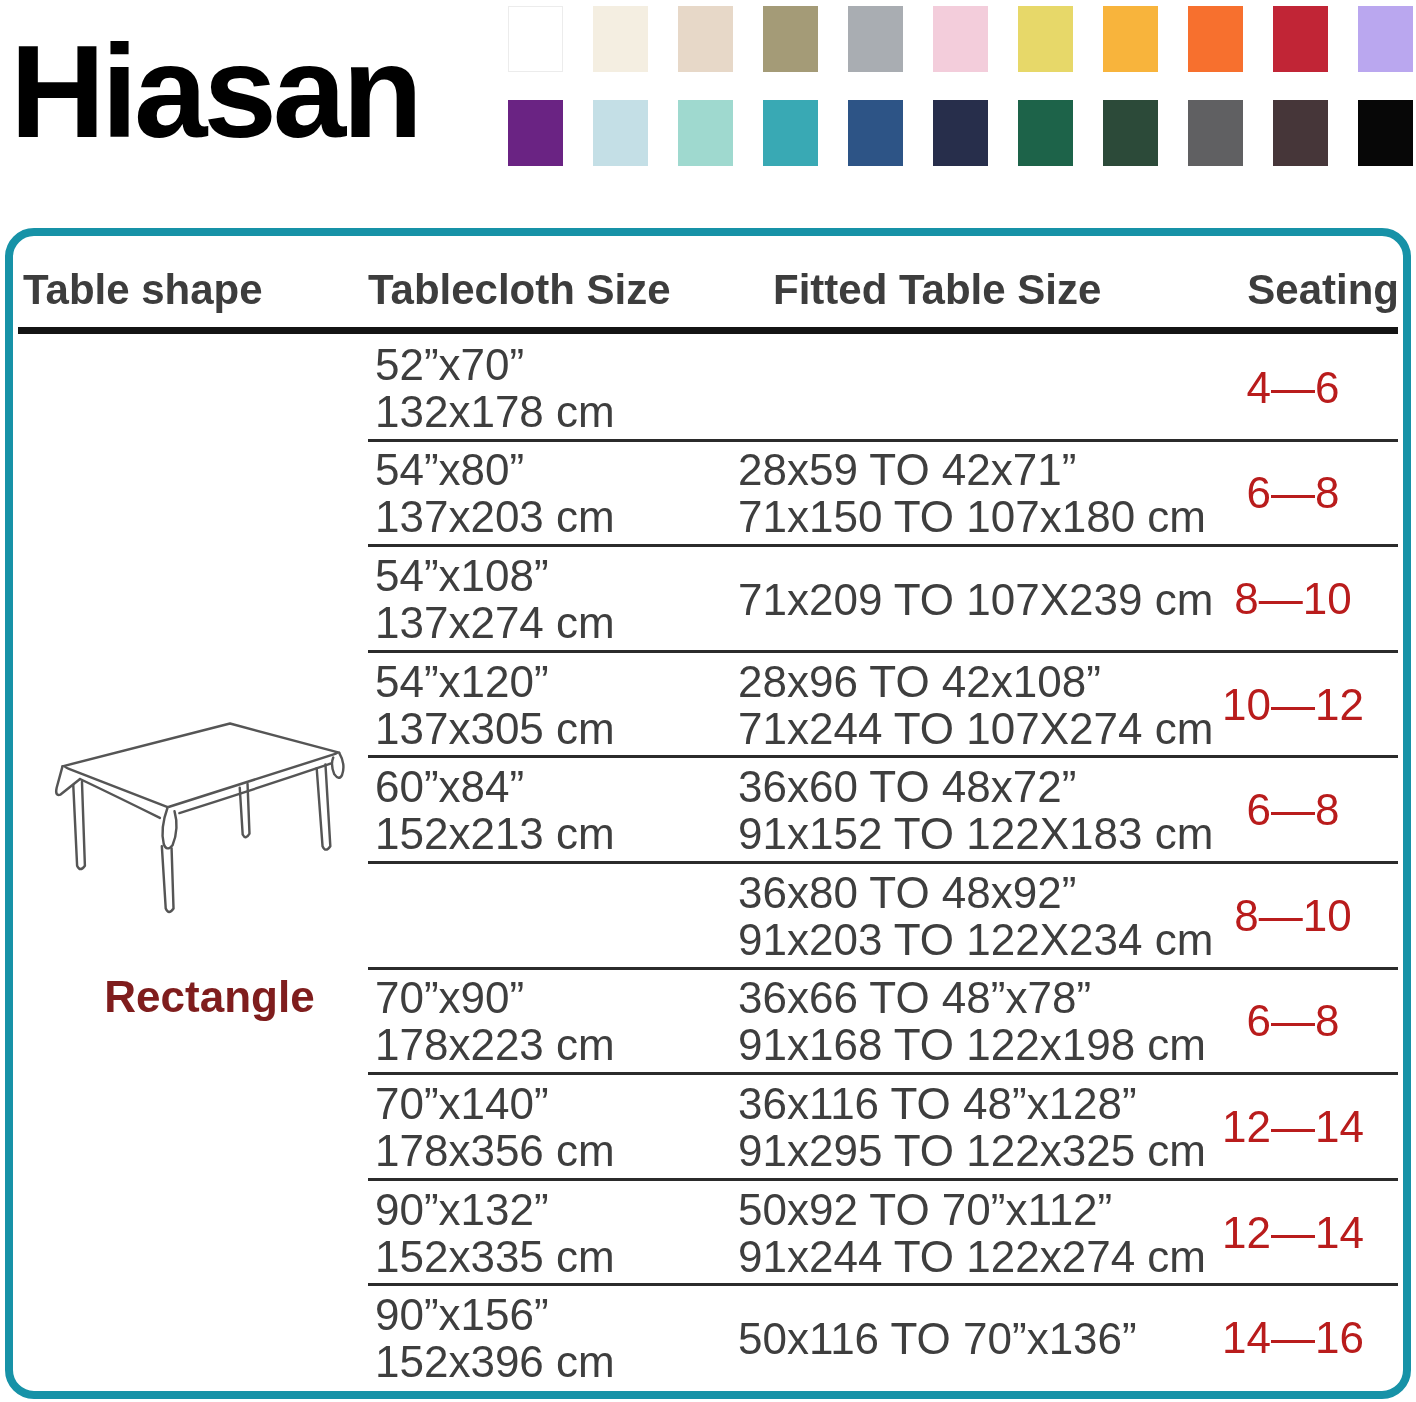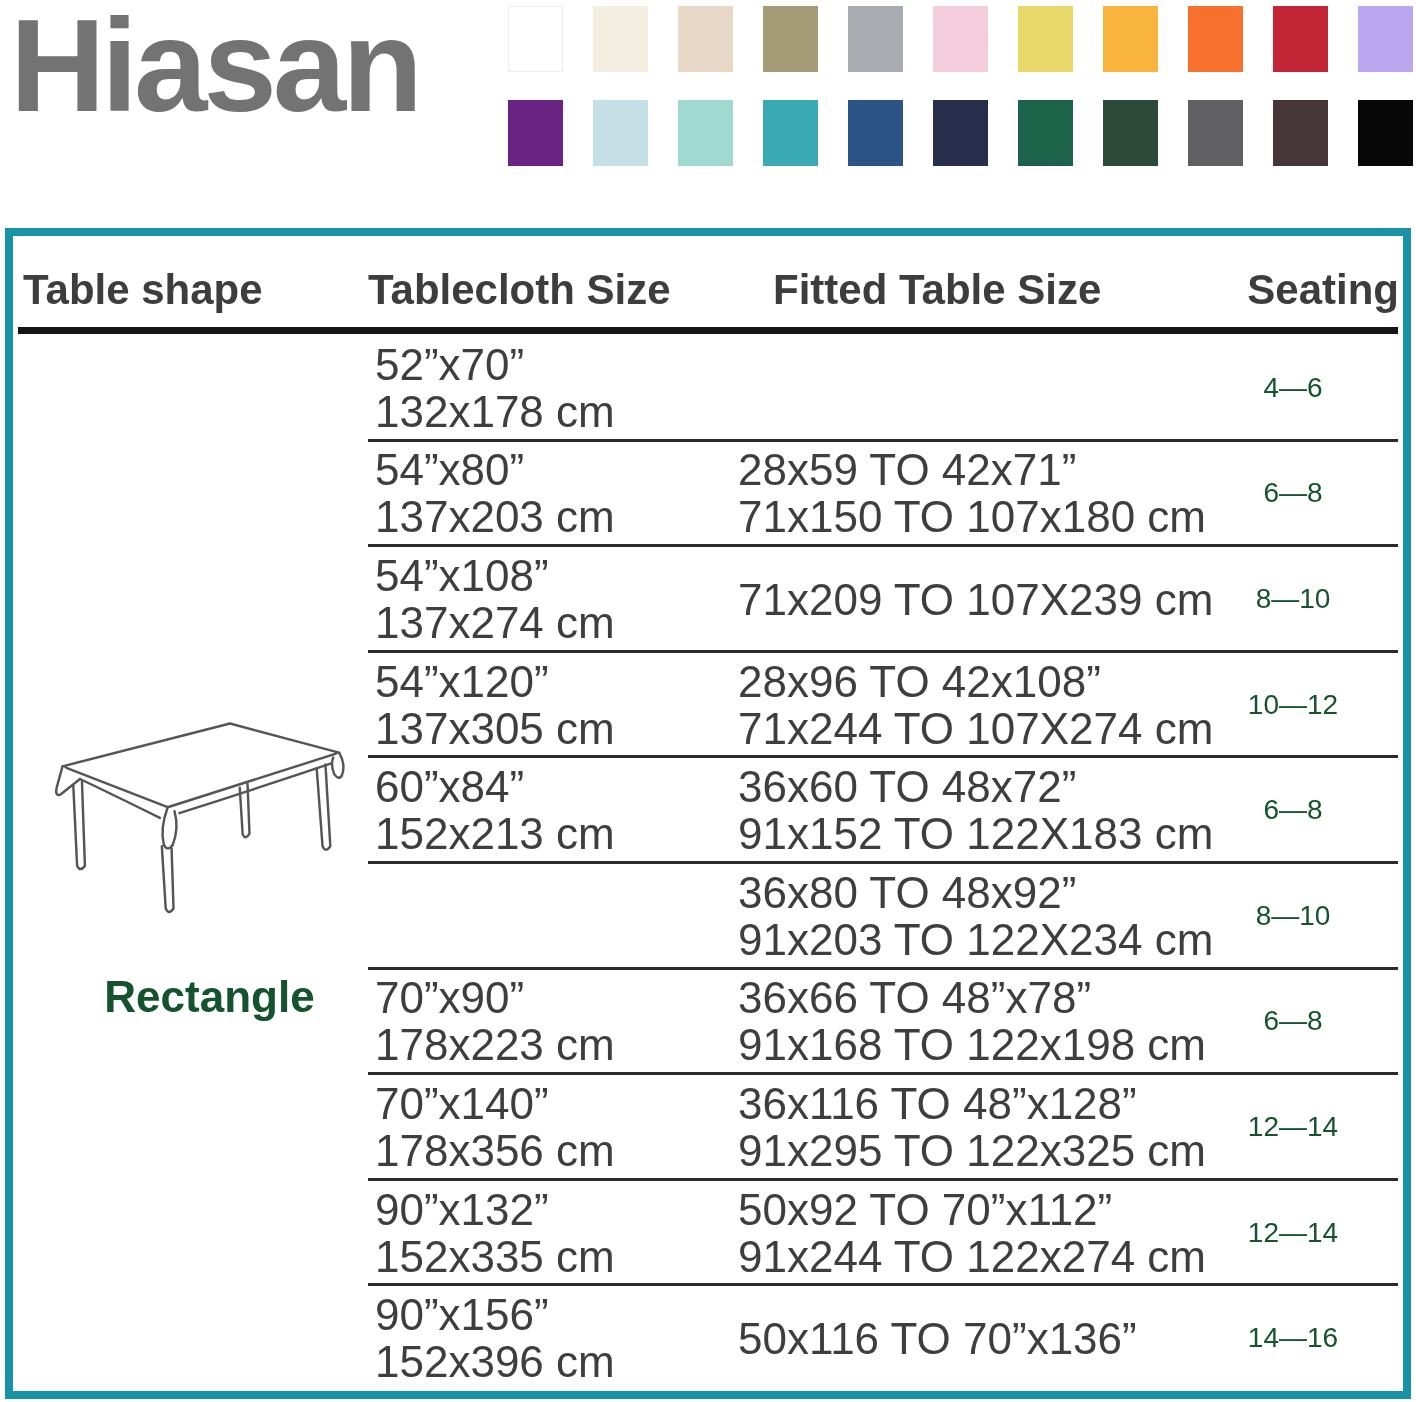--- a/index.html
+++ b/index.html
@@ -1,21 +1,21 @@
 <!DOCTYPE html>
 <html><head>
 <meta charset="utf-8">
 <style>
   html,body{margin:0;padding:0;}
   body{background:#ffffff;font-family:"Liberation Sans",sans-serif;}
   .page{position:relative;width:1416px;height:1402px;background:#ffffff;overflow:hidden;}
 
   
-  .logo{position:absolute;left:10px;top:0;font-size:132px;line-height:1;
-        font-weight:bold;color:#737373;letter-spacing:-4px;}
+  .logo{position:absolute;left:10px;top:26px;font-size:132px;line-height:1;
+        font-weight:bold;color:#000000;letter-spacing:-4px;}
 
   
   .swatches{position:absolute;left:508px;top:6px;width:906px;}
   .swatch-row{display:flex;gap:30px;margin-bottom:28px;}
   .swatch{width:55px;height:66px;}
   .swatch.bordered{box-shadow:0 0 0 1px #ececec inset;}
 
   
   .chart{position:absolute;left:5px;top:228px;width:1406px;height:1171px;
          box-sizing:border-box;border:8px solid #1792a7;background:#ffffff;}
@@ -25,31 +25,31 @@
   .h2{left:760px;}
   .h3{right:4px;}
   .hrule{position:absolute;top:91px;left:5px;right:5px;height:7px;background:#141414;}
 
   .body-area{position:absolute;top:99px;left:0;right:0;bottom:0;}
 
   
   .shape-col{position:absolute;left:0;top:0;width:360px;height:100%;
              display:flex;flex-direction:column;align-items:center;justify-content:center;}
   .table-art{width:312px;height:224px;}
-  .shape-label{margin-top:44px;font-size:44px;font-weight:bold;color:#14532d;margin-left:33px;}
+  .shape-label{margin-top:44px;font-size:44px;font-weight:bold;color:#7f1d1d;margin-left:33px;}
 
   
   .rows{position:absolute;left:0;right:0;top:0;height:100%;display:flex;flex-direction:column;}
   .row{flex:1;position:relative;}
   .cell{position:absolute;top:50%;transform:translateY(-50%);}
   .c-cloth{left:362px;}
   .c-fit{left:725px;}
   .ln{font-size:44px;line-height:47px;color:#3e3e3e;white-space:nowrap;}
   .seating{position:absolute;left:1174px;width:212px;top:50%;transform:translateY(-50%);
-           text-align:center;font-size:28px;color:#14532d;white-space:nowrap;}
+           text-align:center;font-size:44px;color:#b91c1c;white-space:nowrap;}
   .sep{position:absolute;left:355px;right:5px;bottom:-1px;height:3px;background:#2b2b2b;}
   .row:last-child .sep{display:none;}
 </style>
 </head>
 <body>
 
 <div class="page">
 
   <div class="logo">Hiasan</div>
 
@@ -75,21 +75,21 @@
         <div class="swatch" style="background: rgb(45, 84, 134);"></div>
         <div class="swatch" style="background: rgb(39, 46, 75);"></div>
         <div class="swatch" style="background: rgb(29, 99, 73);"></div>
         <div class="swatch" style="background: rgb(44, 74, 57);"></div>
         <div class="swatch" style="background: rgb(96, 96, 98);"></div>
         <div class="swatch" style="background: rgb(70, 54, 57);"></div>
         <div class="swatch" style="background: rgb(7, 7, 7);"></div>
       </div>
   </div>
 
-  <div class="chart" style="border-color: rgb(23, 146, 167);">
+  <div class="chart" style="border-color: rgb(23, 146, 167); border-radius: 29px;">
     <div class="hdr h0">Table shape</div>
     <div class="hdr h1">Tablecloth Size</div>
     <div class="hdr h2">Fitted Table Size</div>
     <div class="hdr h3">Seating</div>
     <div class="hrule"></div>
 
     <div class="body-area">
       <div class="shape-col">
         <svg class="table-art" viewBox="0 0 320 230" fill="none" stroke="#555555" stroke-width="2.5" stroke-linecap="round" stroke-linejoin="round">
           <g>

